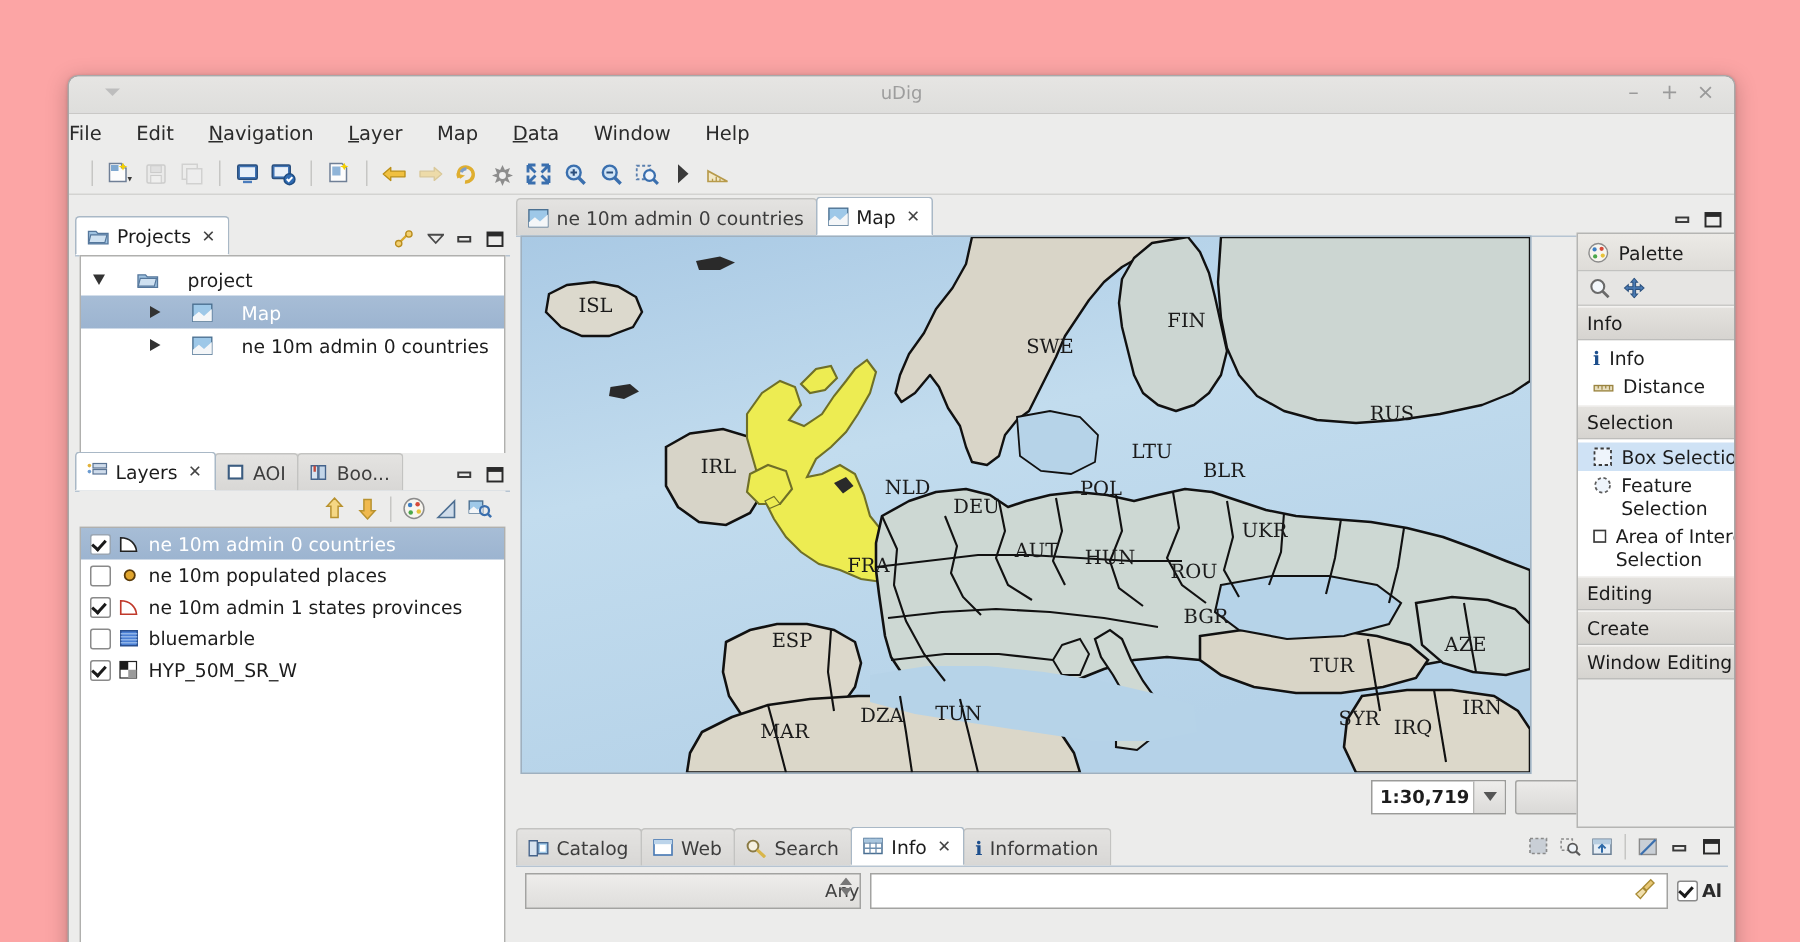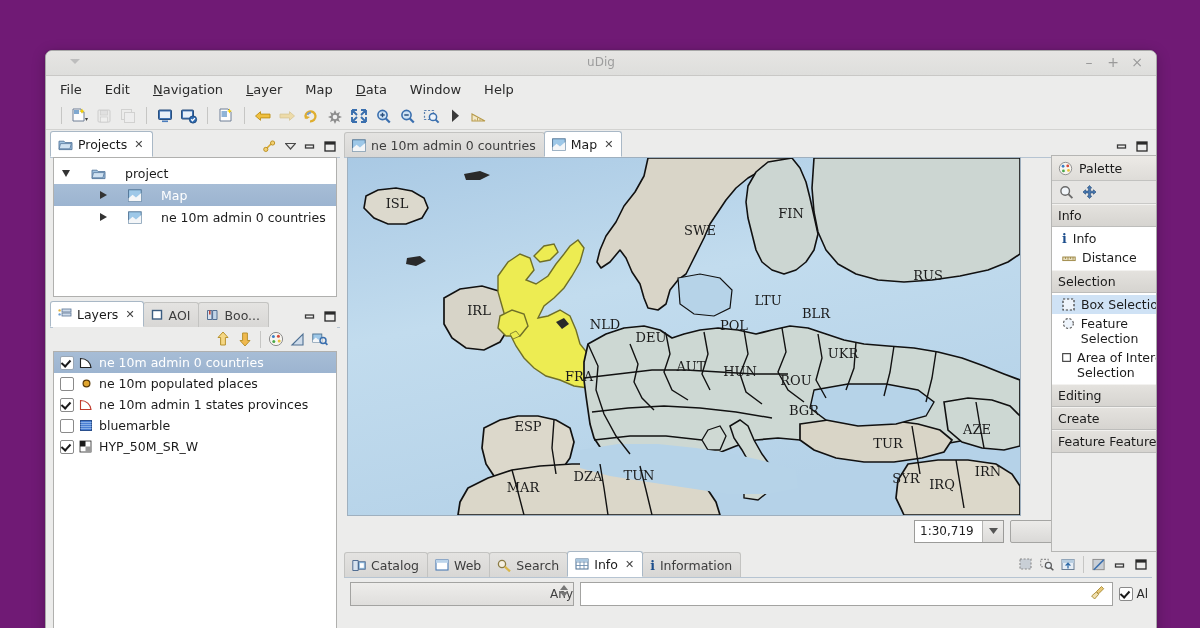--- a/index.html
+++ b/index.html
@@ -2,21 +2,21 @@
 <html><head>
 <meta charset="utf-8">
 <style>
   html, body {
     margin: 0; padding: 0;
     width: 1200px; height: 628px;
     overflow: hidden;
     background: #ffffff;
     font-family: "DejaVu Sans", "Liberation Sans", sans-serif;
   }
-  #page { position: relative; width: 1200px; height: 628px; background: #701a75; }
+  #page { position: relative; width: 1200px; height: 628px; background: #fca5a5; }
 
   
   .window {
     position: absolute; left: 45px; top: 50px;
     width: 1110px; height: 600px;
     background: #ececec;
     border: 1px solid #a8a8a8;
     border-radius: 7px 7px 0 0;
     box-shadow: 0 3px 14px rgba(0,0,0,0.22), 0 0 2px rgba(0,0,0,0.12);
     overflow: hidden;
@@ -36,21 +36,21 @@
     width: 0; height: 0;
     border-left: 5px solid transparent; border-right: 5px solid transparent;
     border-top: 5px solid #bdbdbd;
   }
   .win-btns { position: absolute; right: 12px; top: 3px; display: flex; gap: 10px; }
   .win-btn { font-size: 14px; color: #9a9a9a; line-height: 16px; width: 14px; text-align: center; }
 
   
   .menubar {
     display: flex; align-items: center; height: 26px;
-    padding-left: 14px; gap: 23px;
+    gap: 23px;
     background: #ececeb;
   }
   .menu-item { font-size: 13px; color: #2b2b2b; white-space: nowrap; }
   .menu-item u { text-decoration: underline; }
 
   
   .toolbar {
     display: flex; align-items: center; height: 27px;
     background: #ececeb; padding-left: 10px; gap: 2px;
     border-bottom: 1px solid #d3d3d1;
@@ -113,21 +113,21 @@
     width: 4px; height: 7px; border: solid #1a1a1a; border-width: 0 2px 2px 0;
     transform: rotate(42deg);
   }
   .cbx.dim { border-color: #9aa6b3; }
 
   
   .editor { position: absolute; }
   .map-canvas { position: absolute; overflow: hidden; background: #bcd4e6; }
   .map-status { position: absolute; display: flex; align-items: center; justify-content: flex-end; gap: 6px; }
   .scale-combo { display: flex; align-items: stretch; height: 21px; border: 1px solid #9b9b99; background: #fff; }
-  .scale-val { width: 62px; font-size: 12px; color: #1d1d1d; padding: 3px 0 0 5px; overflow: hidden; white-space: nowrap; }
+  .scale-val { width: 62px; font-size: 12px; color: #1d1d1d; padding: 3px 0 0 5px; overflow: hidden; white-space: nowrap; font-weight: bold; }
   .scale-arrow { width: 20px; background: linear-gradient(to bottom,#eeedeb,#dcdbd9); border-left: 1px solid #b5b5b3; display: flex; align-items: center; justify-content: center; }
   .crs-btn {
     width: 140px; height: 21px; font-size: 12px; color: #2d2d2d;
     display: flex; align-items: center; justify-content: center;
     background: linear-gradient(to bottom,#ecebe9,#dad9d7);
     border: 1px solid #a5a5a3; border-radius: 2px;
   }
 
   
   .palette { position: absolute; background: #ececeb; border: 1px solid #b5b5b3; }
@@ -157,21 +157,21 @@
     background: linear-gradient(to bottom,#eeedeb,#dfdedc);
     border: 1px solid #a3a3a1; font-size: 12px; color: #404040; padding-left: 7px;
     position: relative;
     justify-content: flex-end;
   }
   .spin-arrows { position: absolute; right: 5px; top: 2px; display: flex; flex-direction: column; gap: 2px; }
   .search-field {
     flex: 1; height: 22px; background: #fff; border: 1px solid #a3a3a1;
     position: relative;
   }
-  .allbox { display: flex; align-items: flex-start; gap: 3px; font-size: 12px; color: #2a2a2a; }
+  .allbox { display: flex; align-items: flex-start; gap: 3px; font-size: 12px; color: #2a2a2a; font-weight: bold; }
 
   .svgicon { display: block; }
 </style>
 </head>
 <body>
 
 <div id="page">
   <div class="window">
 
     <div class="titlebar">
@@ -304,21 +304,21 @@
       <div class="tb-btn">
         <svg class="svgicon" width="18" height="16" viewBox="0 0 18 16">
           <path d="M2 13h13L2 6z" fill="#f2e8c8" stroke="#b79a4a" stroke-width="1.1"></path>
           <path d="M5 11.2v1.4M7.5 9.8v2.8M10 11v1.6" stroke="#b79a4a" stroke-width="0.9"></path>
         </svg>
       </div>
     </div>
 
     <div class="main">
 
-      <div class="view" style="left:4px; top:2px; width:290px; height:168px;">
+      <div class="view" style="left:4px; top:15px; width:290px; height:168px;">
         <div class="view-tabrow">
           <div class="vtab active">
             <svg class="svgicon" width="15" height="13" viewBox="0 0 15 13">
               <path d="M1 3.2h5l1.2 1.4H14v7H1z" fill="#9fc2e0" stroke="#55779c" stroke-width="0.9"></path>
               <path d="M2.5 5.6h10.8l-1.4 5.2H1.2z" fill="#cfe1f1" stroke="#55779c" stroke-width="0.8"></path>
             </svg>
             <span>Projects</span>
             <span class="closex">✕</span>
           </div>
           <div class="view-tools">
@@ -732,21 +732,21 @@
           </div>
         </div>
 
         <div class="pal-group">
           <span>Editing</span>
         </div>
         <div class="pal-group">
           <span>Create</span>
         </div>
         <div class="pal-group">
-          <span>Feature Feature</span>
+          <span>Window Editing</span>
         </div>
       </div>
 
       <div class="bottom-view" style="left:298px; top:423px; right:4px; bottom:0;">
         <div class="bv-tabrow">
           <div class="vtab">
             <svg class="svgicon" width="14" height="13" viewBox="0 0 14 13">
               <path d="M0.8 1.5h5.4v10H0.8z" fill="#d8e3ef" stroke="#44628a" stroke-width="0.9"></path>
               <rect x="6.6" y="2.8" width="6.6" height="7.4" fill="#9ec8e8" stroke="#44628a" stroke-width="0.9"></rect>
               <rect x="8" y="4.2" width="3.8" height="4.6" fill="#fff"></rect>

